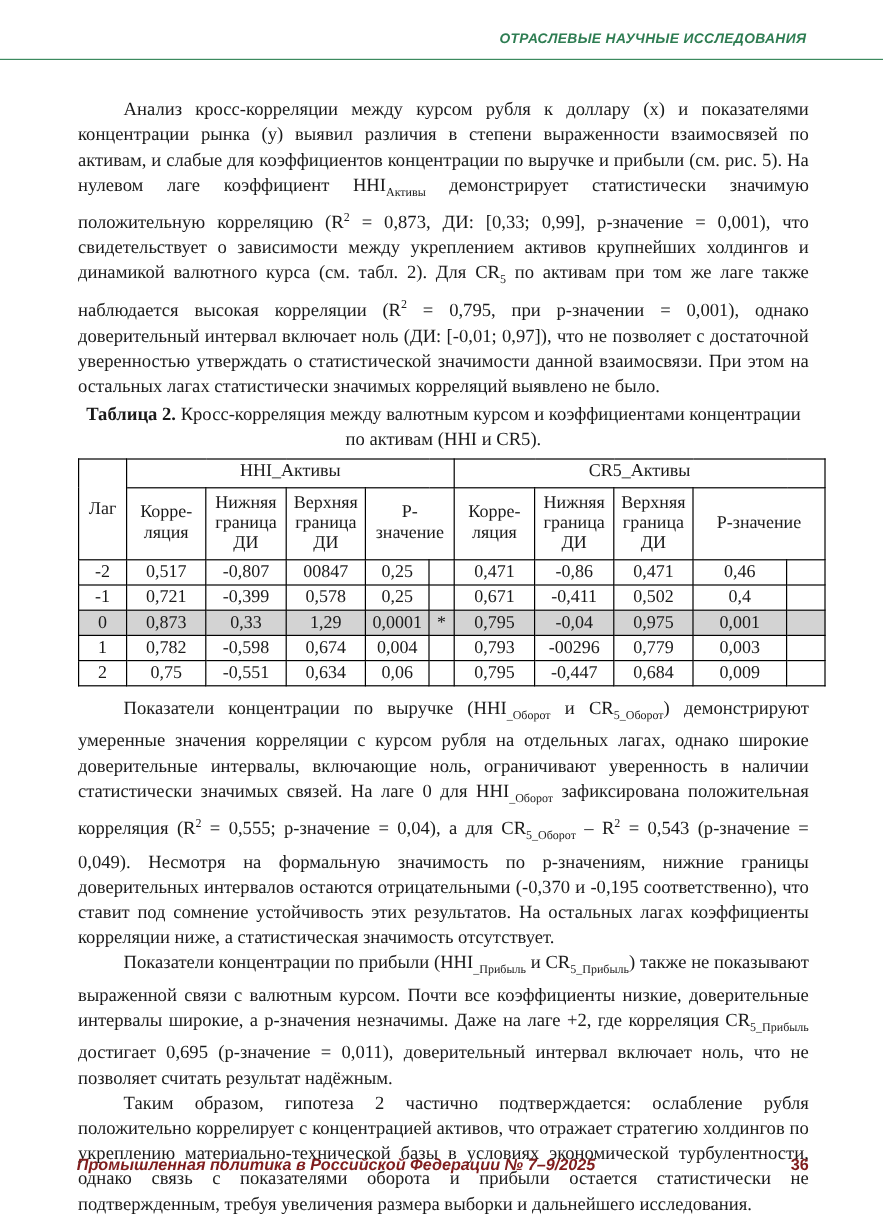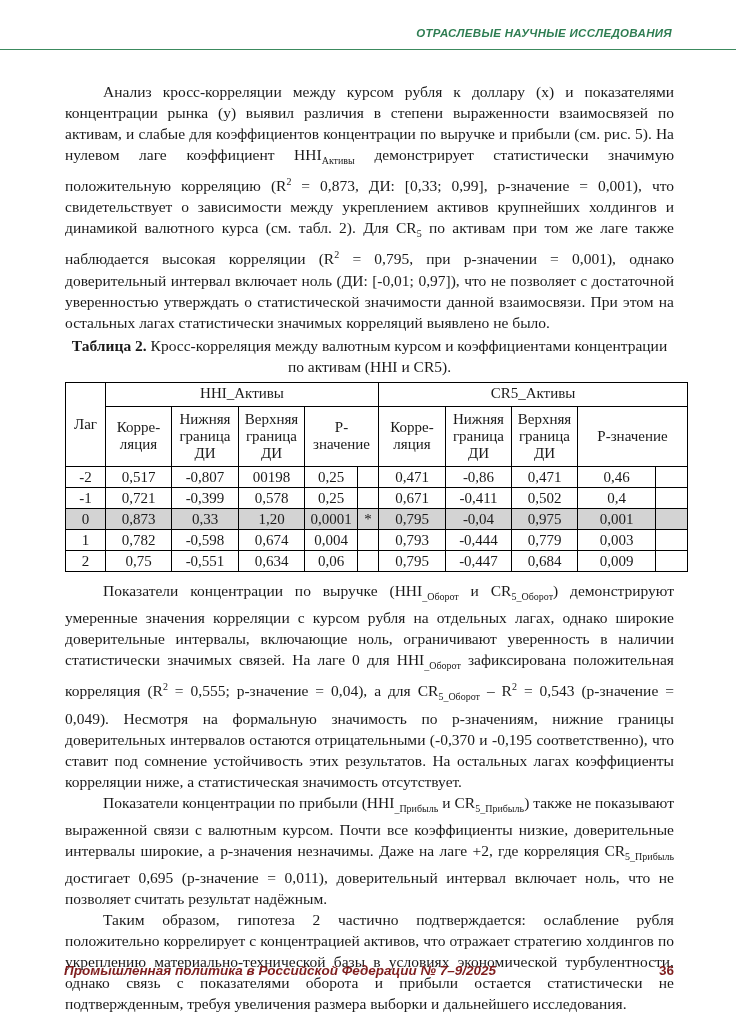--- a/index.html
+++ b/index.html
@@ -144,21 +144,21 @@
 граница
 ДИ</th>
           <th class="sub" colspan="2">Р-значение</th>
         </tr>
       </thead>
       <tbody>
           <tr>
             <td>-2</td>
             <td>0,517</td>
             <td>-0,807</td>
-            <td>00198</td>
+            <td>00847</td>
             <td>0,25</td>
             <td></td>
             <td>0,471</td>
             <td>-0,86</td>
             <td>0,471</td>
             <td>0,46</td>
             <td></td>
           </tr>
           <tr>
             <td>-1</td>
@@ -170,38 +170,38 @@
             <td>0,671</td>
             <td>-0,411</td>
             <td>0,502</td>
             <td>0,4</td>
             <td></td>
           </tr>
           <tr class="hl">
             <td>0</td>
             <td>0,873</td>
             <td>0,33</td>
-            <td>1,20</td>
+            <td>1,29</td>
             <td>0,0001</td>
             <td>*</td>
             <td>0,795</td>
             <td>-0,04</td>
             <td>0,975</td>
             <td>0,001</td>
             <td></td>
           </tr>
           <tr>
             <td>1</td>
             <td>0,782</td>
             <td>-0,598</td>
             <td>0,674</td>
             <td>0,004</td>
             <td></td>
             <td>0,793</td>
-            <td>-0,444</td>
+            <td>-00296</td>
             <td>0,779</td>
             <td>0,003</td>
             <td></td>
           </tr>
           <tr>
             <td>2</td>
             <td>0,75</td>
             <td>-0,551</td>
             <td>0,634</td>
             <td>0,06</td>

